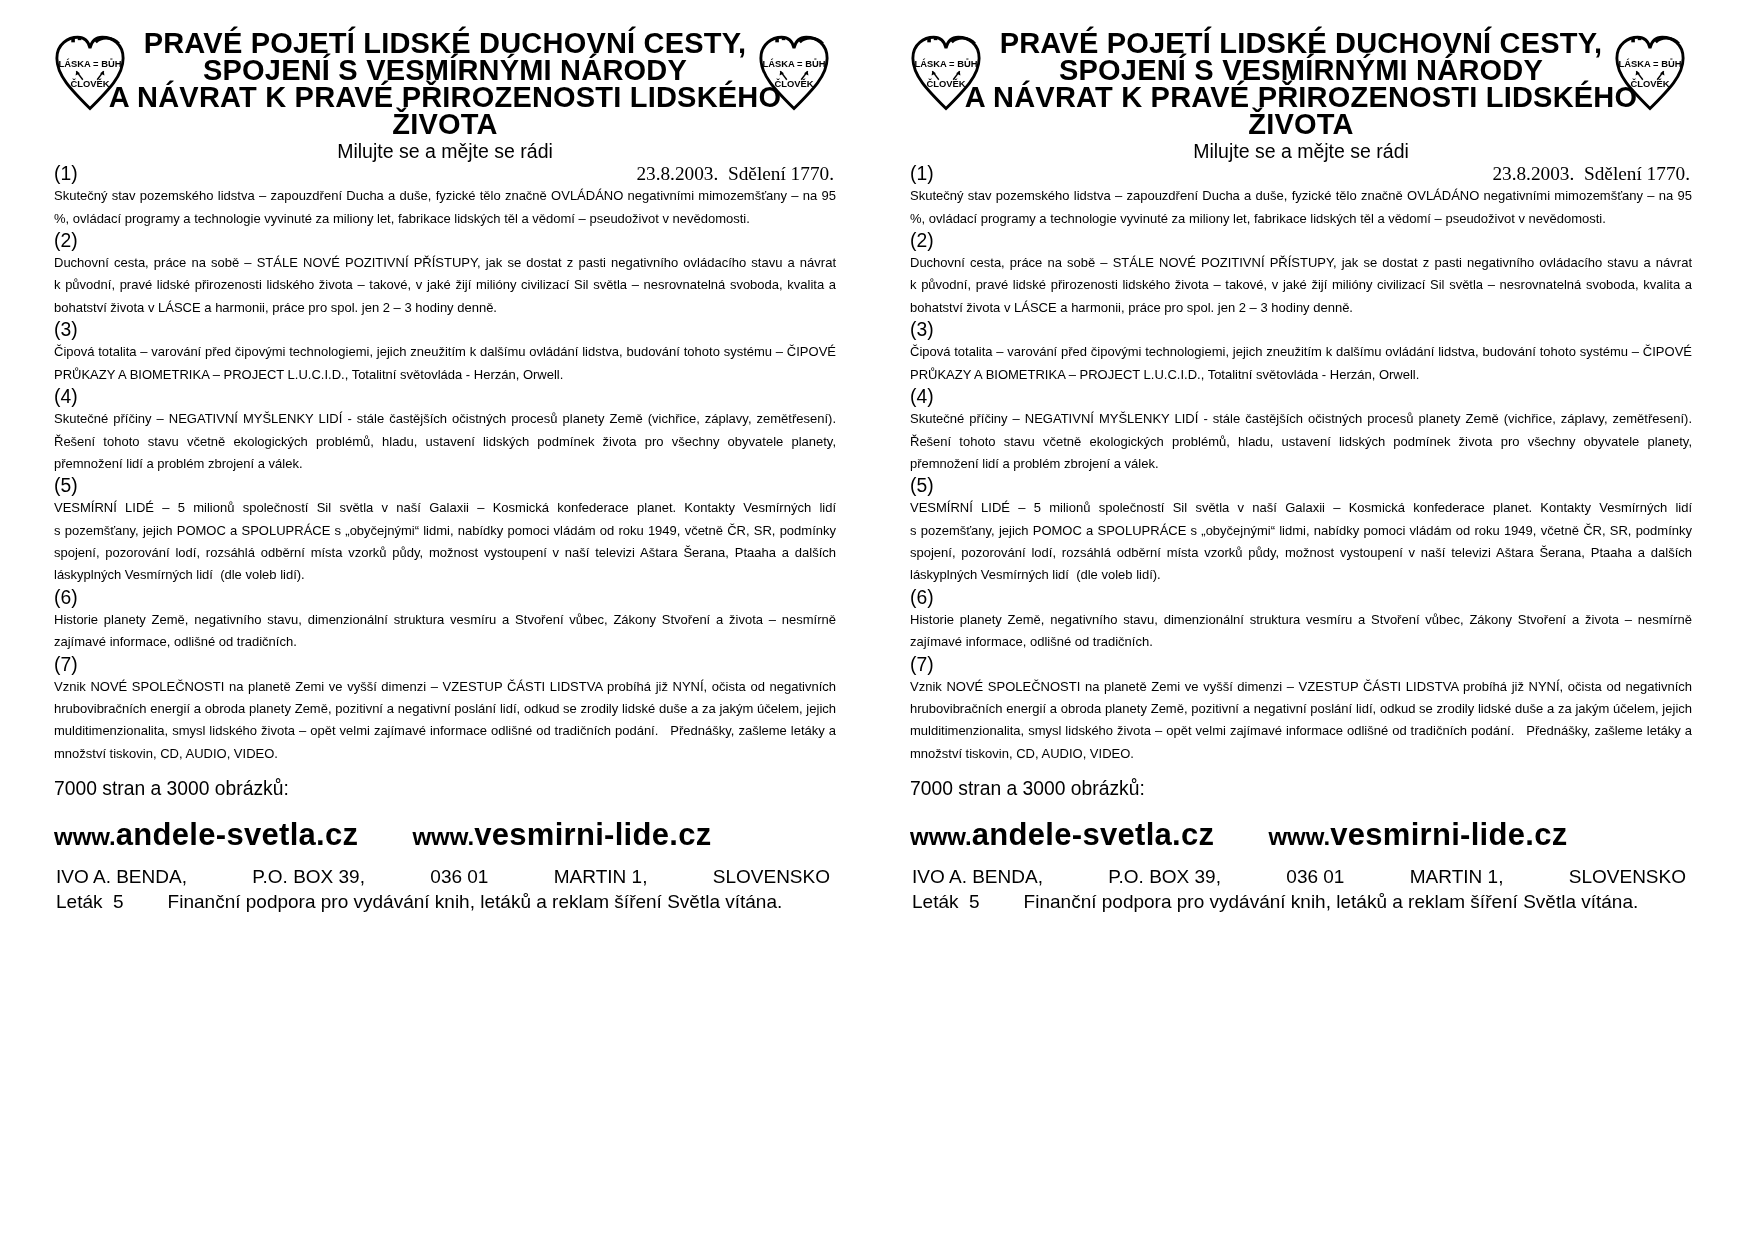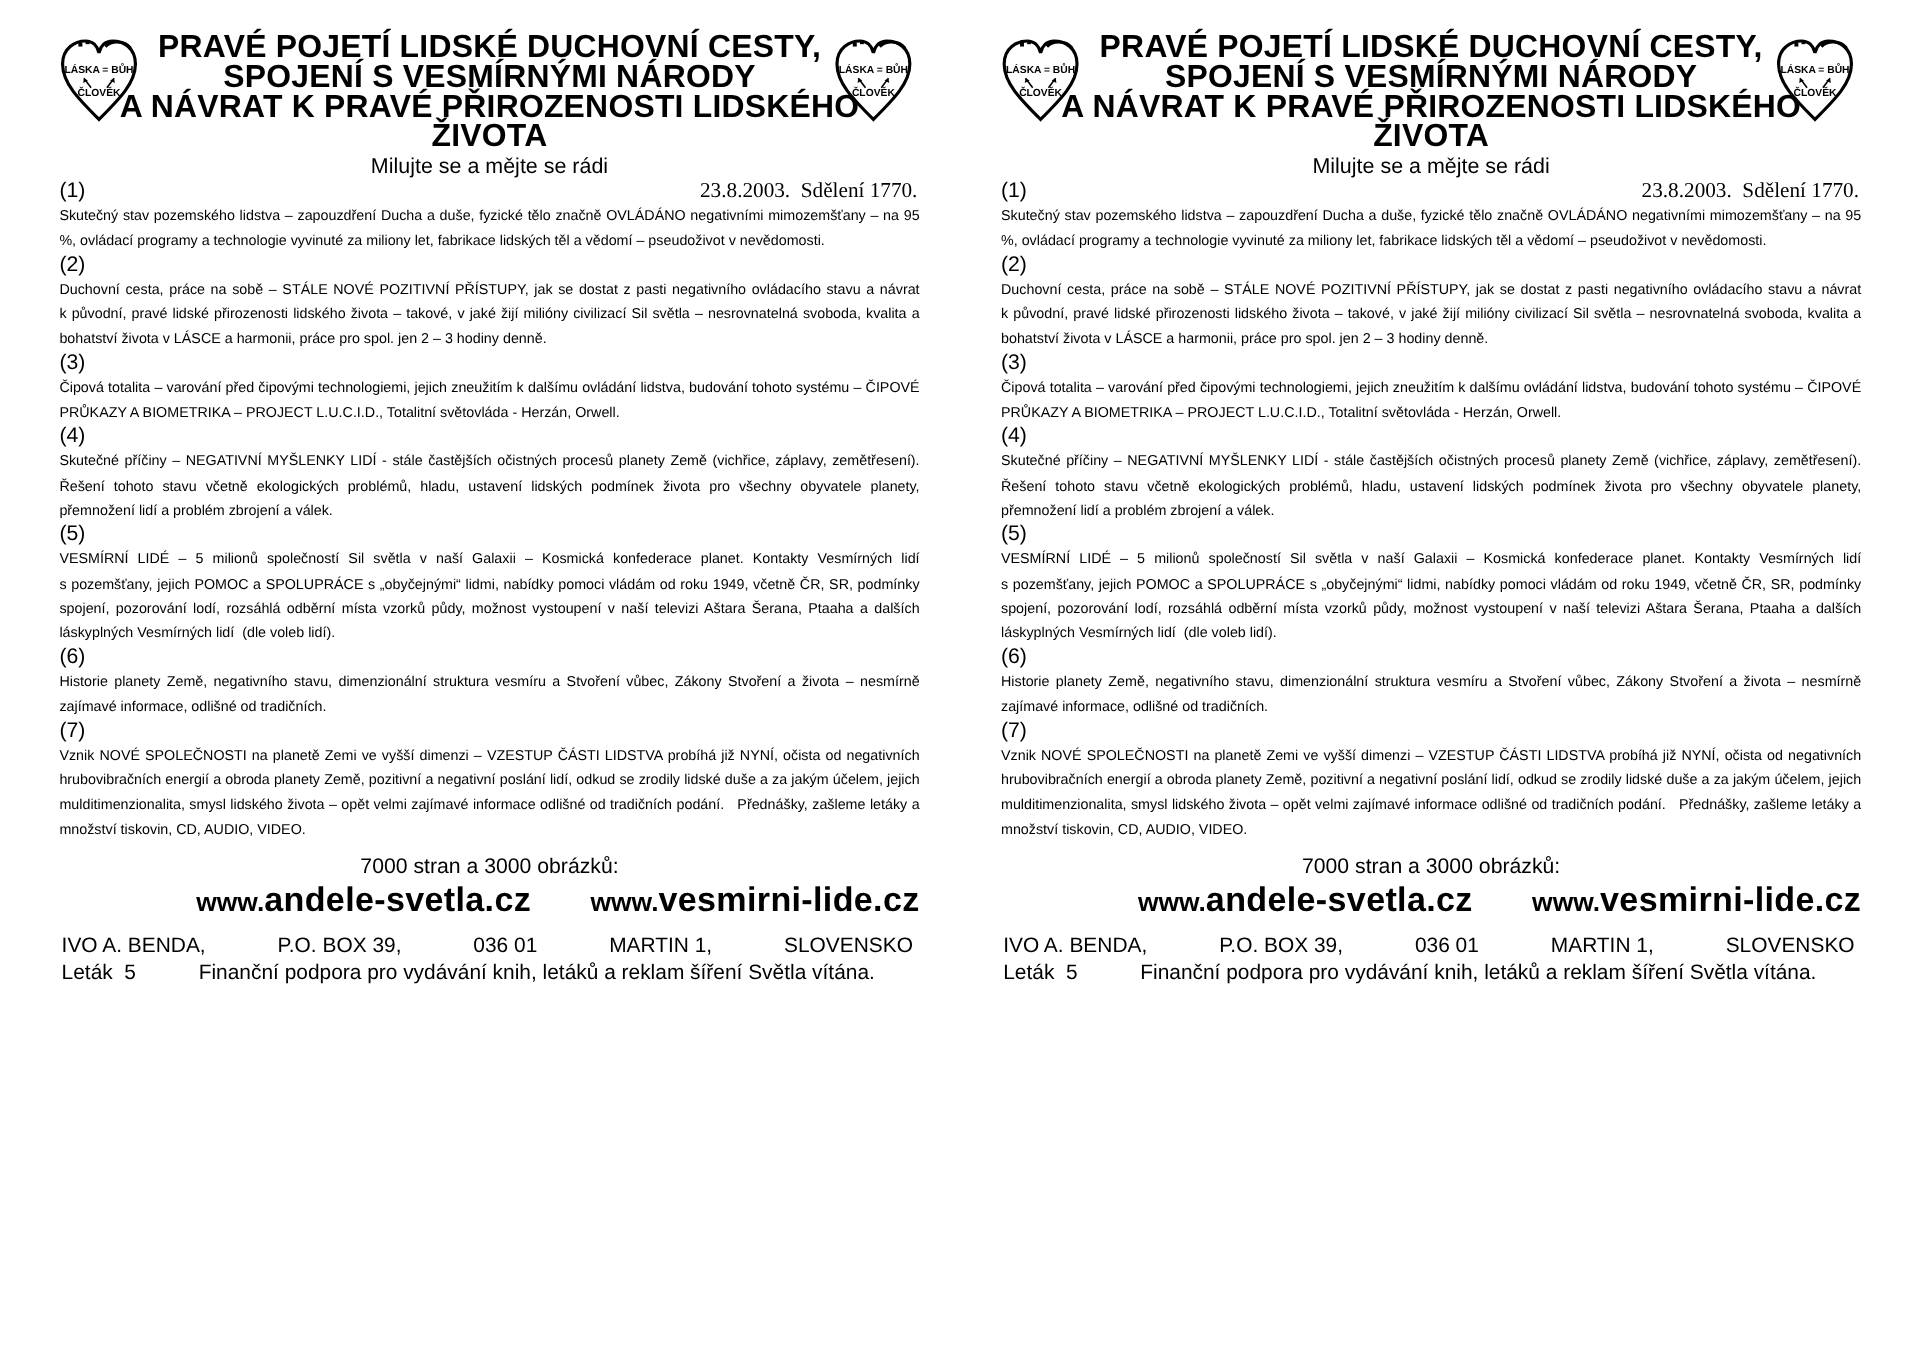--- a/index.html
+++ b/index.html
@@ -16,28 +16,28 @@
   .heart-right { right:6px; }
   .heart-wrap svg { width:100%; height:100%; }
 
   .title-line { font-weight:bold; font-size:29px; line-height:27px; letter-spacing:0.2px; }
   .subtitle   { font-size:19.5px; line-height:23px; margin-top:2px; }
 
   .para-head { display:flex; justify-content:space-between; font-size:19.3px; line-height:22.3px; }
   .para-date { padding-right:2px;font-family:Liberation Serif, serif; }
   .para-text { text-align:justify; font-size:13px; line-height:22.3px; }
 
-  .books-line { text-align:center; font-size:19.3px; line-height:22px; margin-top:13px; }
-
-  .sites-row { display:flex; justify-content:flex-end; align-items:baseline; gap:54px; font-weight:bold; white-space:nowrap; }
+  .books-line { text-align:left; font-size:19.3px; line-height:22px; margin-top:13px; }
+
+  .sites-row { display:flex; justify-content:flex-start; align-items:baseline; gap:54px; margin-top:17px; font-weight:bold; white-space:nowrap; }
   .site-prefix { font-size:24px; }
   .site-domain { font-size:31px; letter-spacing:0.3px; }
 
   .address-row { display:flex; justify-content:space-between; font-size:19px; line-height:23px; margin-top:12px; padding:0 6px 0 2px;align-items:center; }
-  .leaflet-row { display:flex; gap:57px; font-size:19px; line-height:23px; padding-left:2px; margin-top:2px; }
+  .leaflet-row { display:flex; gap:44px; font-size:19px; line-height:23px; padding-left:2px; margin-top:2px; }
 </style>
 </head>
 <body>
 
 <div class="page">
   <section class="column">
 
     <div class="col-header">
       <span class="heart-wrap heart-left">
         <svg viewBox="0 0 100 112" aria-hidden="true">

